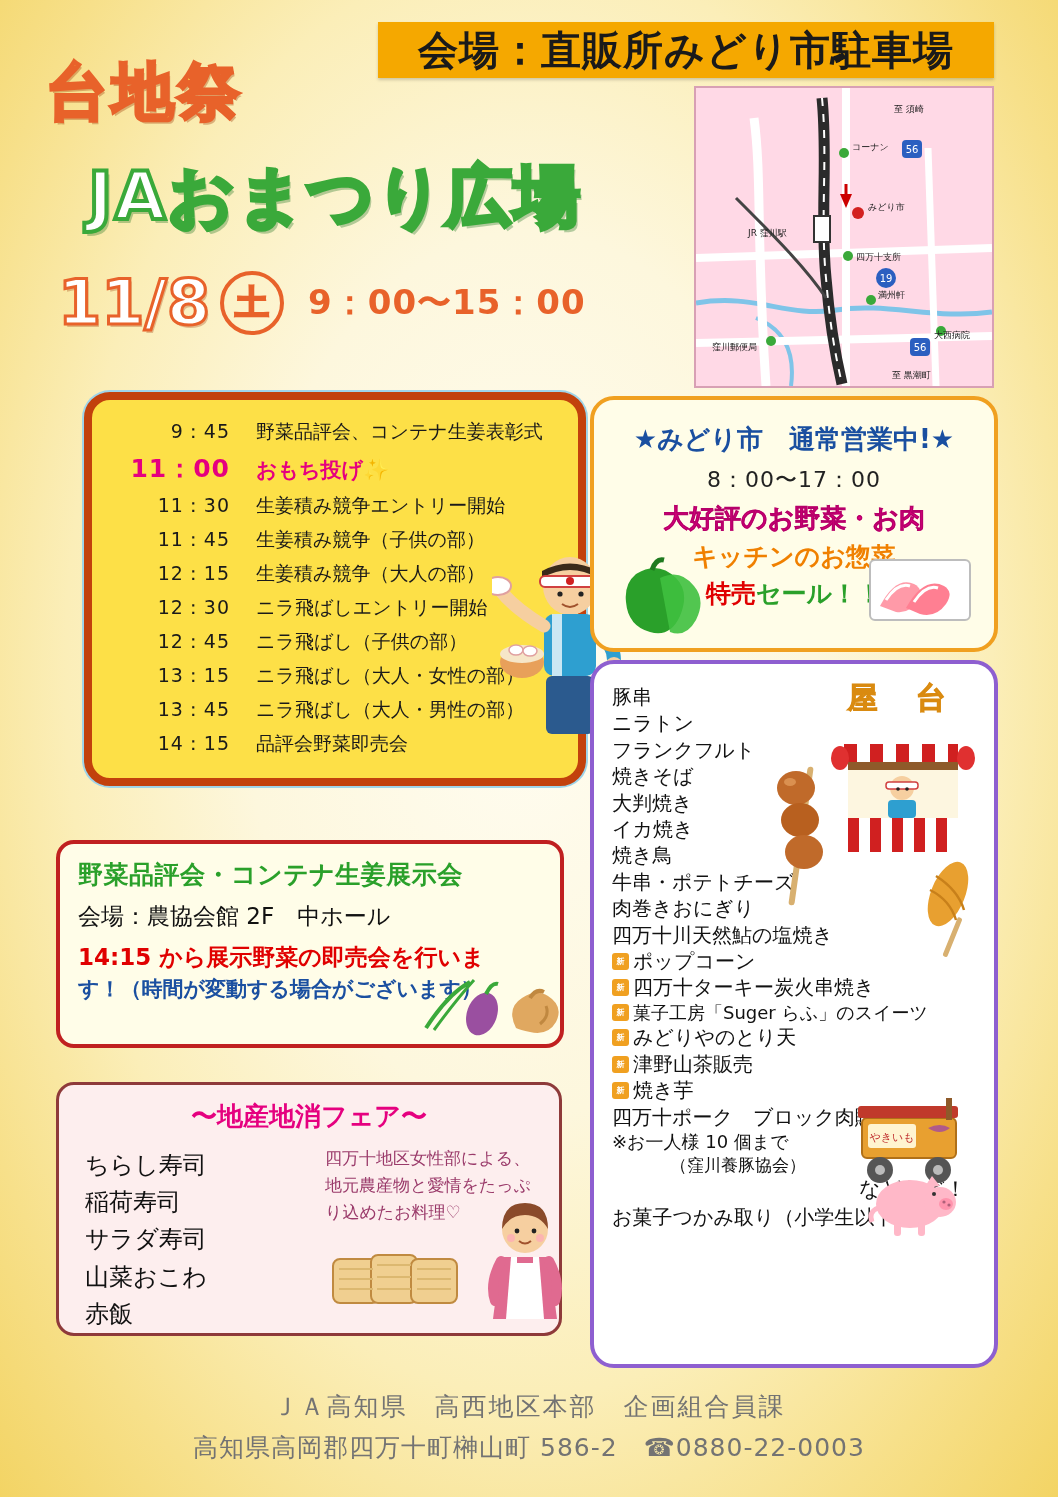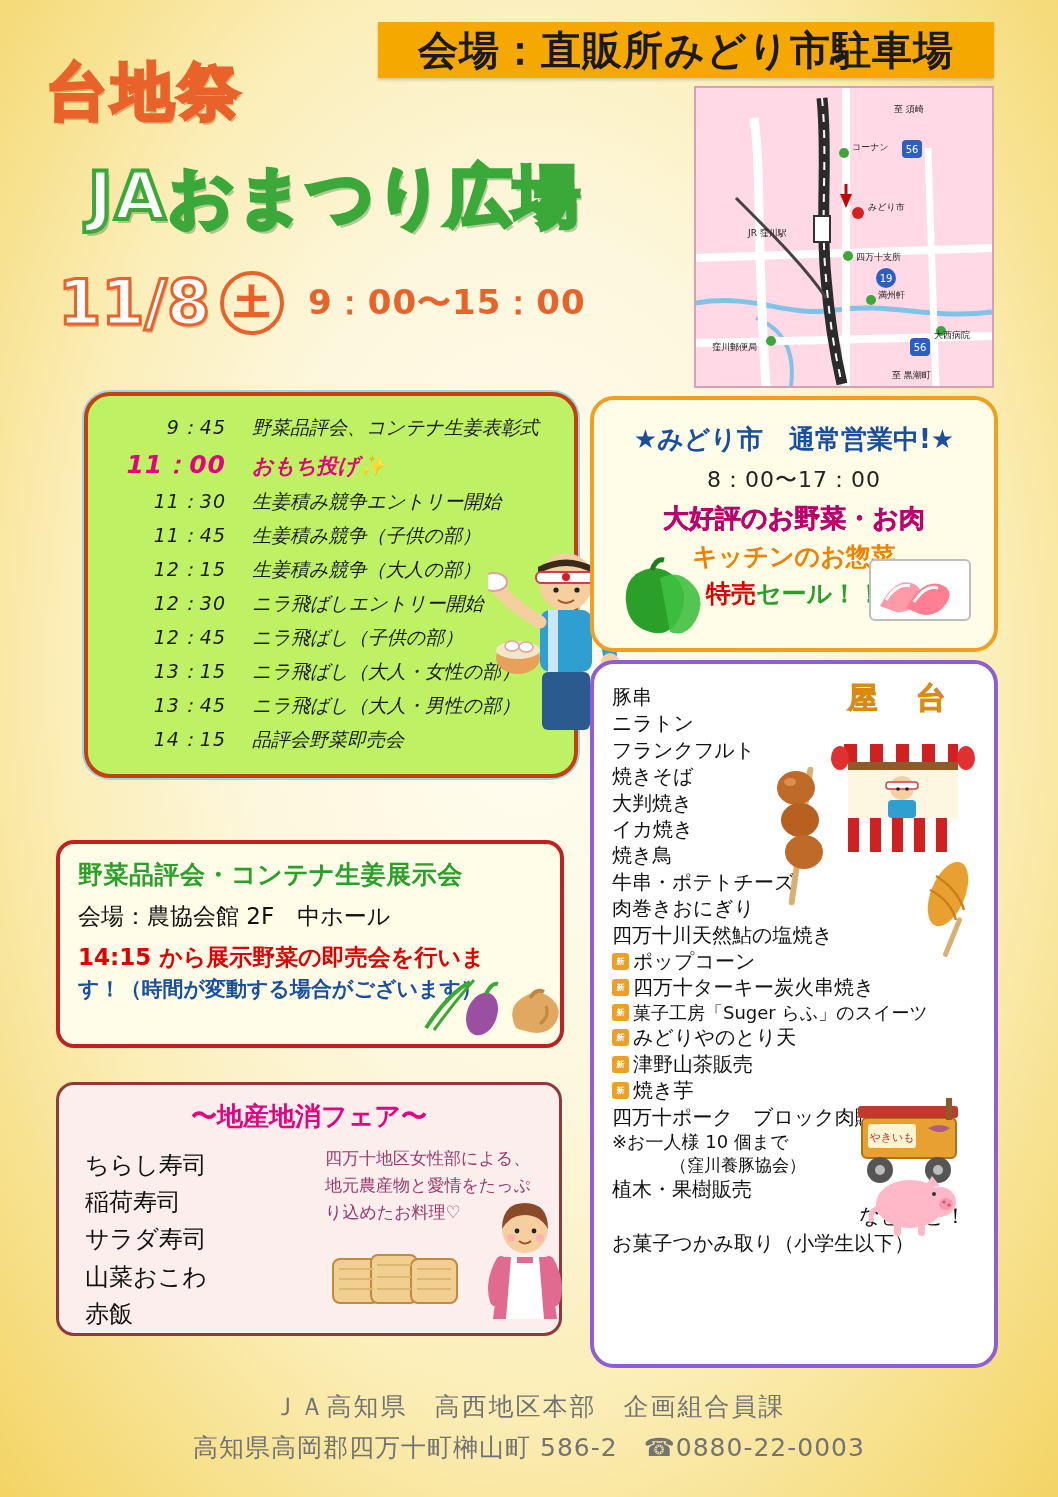--- a/index.html
+++ b/index.html
@@ -49,23 +49,22 @@
   .map-box{
     position:absolute;left:694px;top:86px;width:296px;height:298px;
     background:#ffd9e6;border:2px solid #d8a0b4;overflow:hidden;
   }
   .map-box svg{display:block;}
   .map-label{font-size:9px;fill:#222;font-family:"DejaVu Sans",sans-serif;}
 
   
   .schedule{
     position:absolute;left:84px;top:392px;width:486px;height:378px;
-    background:#bef264;border:4px solid #c2410c;border-radius:26px;
+    background:#fde047;border:8px solid #c2410c;border-radius:26px;
     box-shadow:0 0 0 2px #9fd4e8;
-    font-style:italic;
   }
   .sched-row{display:flex;align-items:baseline;font-size:19px;color:#1a1a1a;line-height:1;}
   .sched-time{width:118px;text-align:right;padding-right:26px;letter-spacing:1px;}
   .sched-list{position:absolute;left:20px;top:22px;width:446px;}
   .sched-row + .sched-row{margin-top:15px;}
   .sched-row.hl .sched-time{color:#e5007f;font-weight:bold;font-size:25px;}
   .sched-row.hl .sched-ev{color:#e5007f;font-weight:bold;font-size:21px;}
 
   
   .midori{
@@ -350,23 +349,20 @@
         </div>
       <div class="y-item">
           <span>四万十ポーク　ブロック肉販売</span>
         </div>
       <div class="y-item note">
           <span>※お一人様 10 個まで</span>
         </div>
       <div class="y-item ind">
           <span>（窪川養豚協会）</span>
         </div>
-      <div class="y-item">
-          <span>植木・果樹販売</span>
-        </div>
       <div class="y-item end">
           <span>などなど！</span>
         </div>
       <div class="y-item">
           <span>お菓子つかみ取り（小学生以下）</span>
         </div>
     </div>
 
     <svg class="ill" style="left:230px;top:68px;" width="160" height="130">
       <rect x="24" y="30" width="110" height="8" fill="#8e5a2a"></rect>

